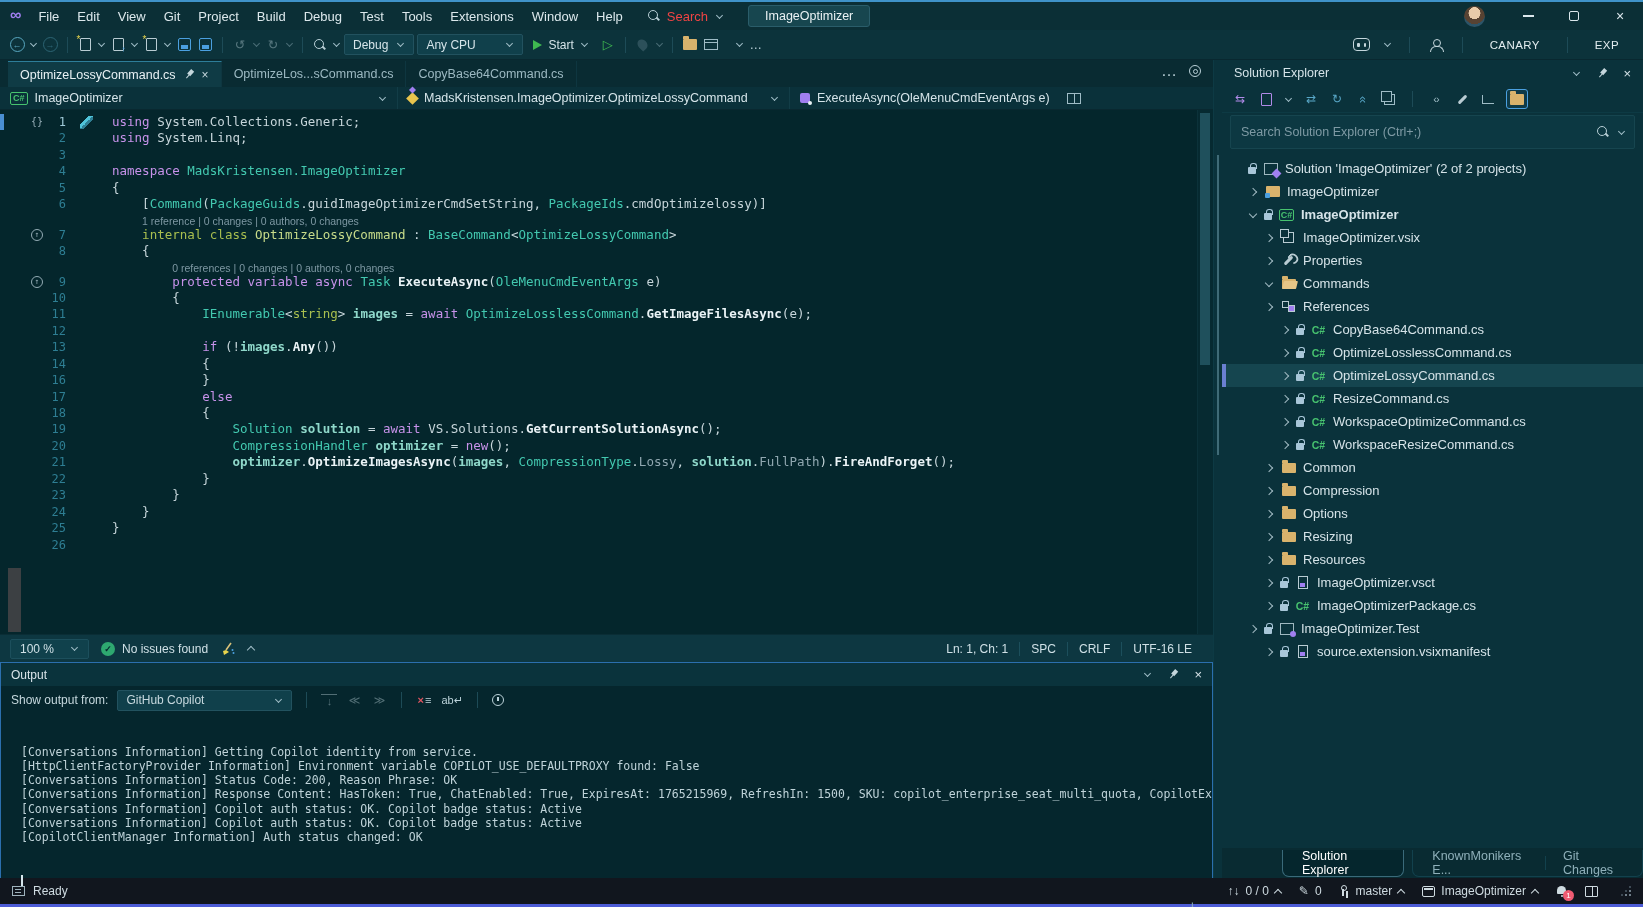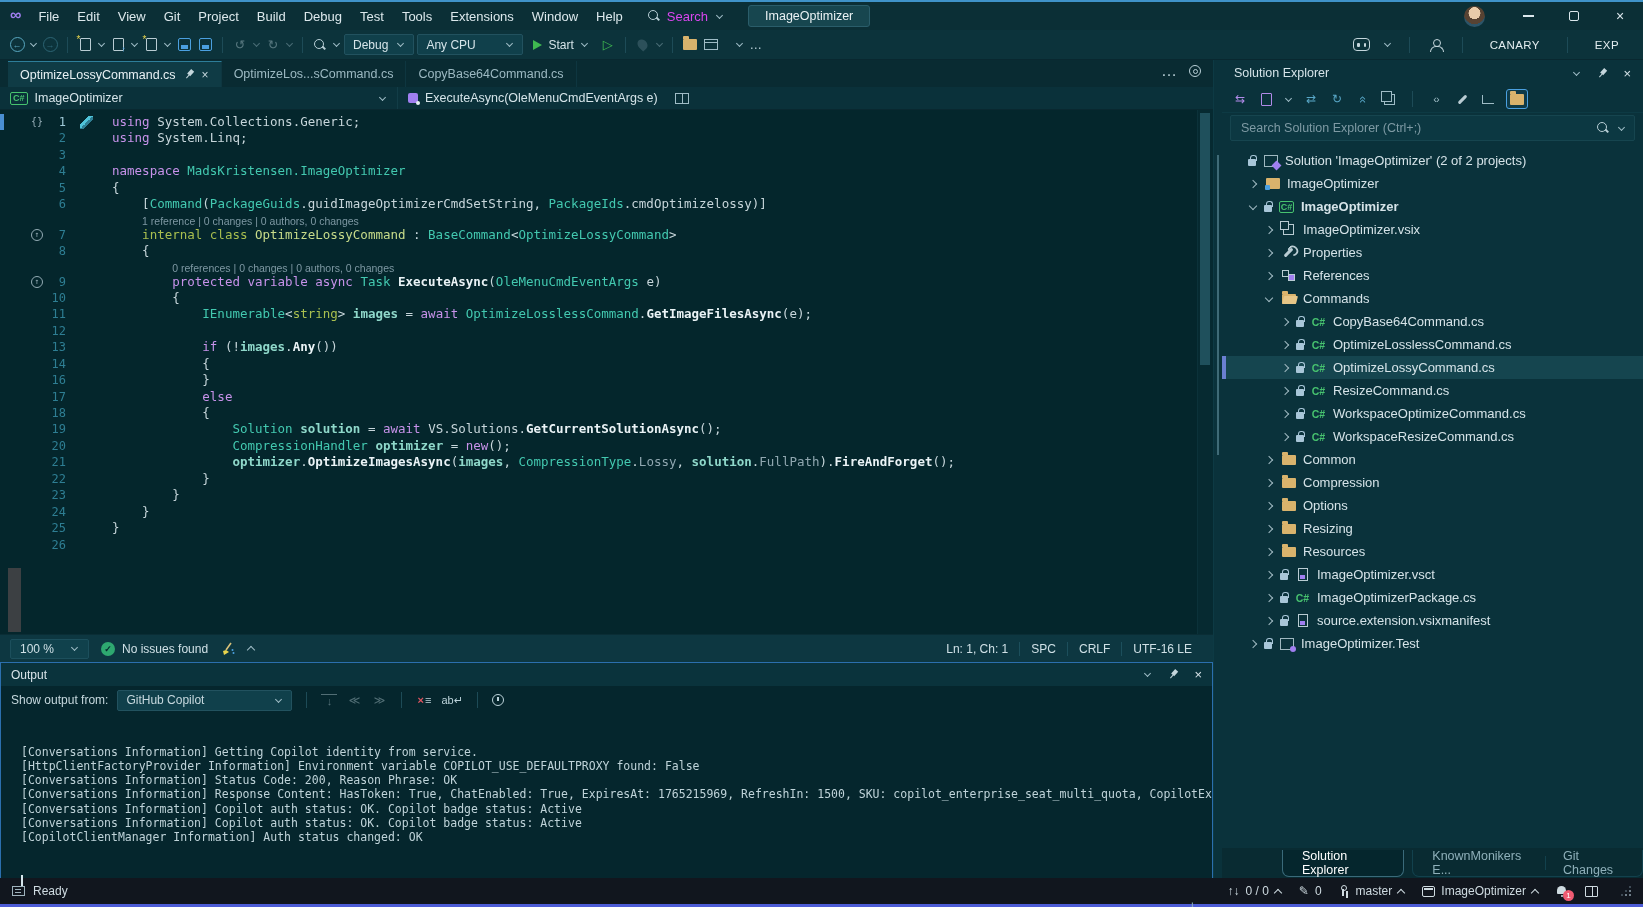--- a/index.html
+++ b/index.html
@@ -5,21 +5,21 @@
   html,body{margin:0;padding:0;background:#000;}
   .vswin{position:relative;width:1643px;height:907px;background:#04242a;color:#d8e4e9;
     font-family:"Liberation Sans",sans-serif;overflow:hidden;display:flex;flex-direction:column;box-sizing:border-box;}
   .vswin *{box-sizing:border-box;}
 
   
   .titlebar{flex:0 0 30px;background:#0b2f36;border-top:2px solid #3f93c9;display:flex;align-items:center;padding-left:8px;}
   .vslogo{color:#a07ff0;font-size:16px;font-weight:bold;margin:0 8px 2px 2px;}
   .menus{display:flex;height:100%;}
   .menu-item{padding:0 9px;font-size:13px;color:#dce8ec;height:100%;display:flex;align-items:center;cursor:default;}
-  .tb-search{display:flex;align-items:center;gap:7px;margin-left:16px;color:#d946ef;font-size:13px;}
+  .tb-search{display:flex;align-items:center;gap:7px;margin-left:16px;color:#ef4444;font-size:13px;}
   .mag{position:relative;width:12px;height:12px;}
   .mag::before{content:"";position:absolute;left:0;top:0;width:8px;height:8px;border:1.5px solid #b8cfd6;border-radius:50%;}
   .mag::after{content:"";position:absolute;left:8px;top:8px;width:4px;height:1.5px;background:#b8cfd6;transform:rotate(45deg);}
   .chev{width:5px;height:5px;border-right:1.3px solid #9fbcc6;border-bottom:1.3px solid #9fbcc6;transform:rotate(45deg);margin:0 2px 2px 2px;display:inline-block;}
   .chup{width:6px;height:6px;border-left:1.3px solid #cfdbe1;border-top:1.3px solid #cfdbe1;transform:rotate(45deg);margin-top:3px;display:inline-block;}
   .sol-box{margin-left:24px;background:#17464f;border:1px solid #2a5d6a;border-radius:3px;padding:3px 16px;font-size:12.5px;color:#eaf2f4;}
   .tb-right{margin-left:auto;display:flex;align-items:center;height:100%;}
   .avatar{width:21px;height:21px;border-radius:50%;margin-right:20px;
     background:radial-gradient(circle at 50% 34%,#e9cbaa 0 34%,#574232 35% 62%,#2c5468 63%);}
   .wbtn{width:46px;height:100%;display:flex;align-items:center;justify-content:center;color:#dbe7ec;font-size:14px;}
@@ -143,21 +143,21 @@
   .se-title-icons{margin-left:auto;display:flex;align-items:center;gap:16px;}
   .se-toolbar{flex:0 0 27px;display:flex;align-items:center;gap:10px;padding:0 10px;border-bottom:1px solid #0d3a44;}
   .seic{min-width:16px;display:flex;align-items:center;justify-content:center;font-size:12px;color:#58a7c7;}
   .seic.purple{color:#b08ae8;}
   .se-collapse{transform:rotate(90deg);font-size:13px;}
   .se-copy{width:11px;height:11px;border:1.2px solid #9fbcc6;position:relative;}
   .se-copy::before{content:"";position:absolute;left:-4px;top:-4px;width:9px;height:9px;border:1.2px solid #9fbcc6;background:#0a323b;}
   .se-wrench{width:3px;height:11px;background:#b9ccd3;border-radius:2px;transform:rotate(45deg);position:relative;}
   .se-console{width:12px;height:9px;border-bottom:1.6px solid #9fbcc6;border-left:1.6px solid #9fbcc6;}
   .se-folder-active{width:22px;height:20px;border:1.4px solid #4ba0e0;border-radius:3px;display:flex;align-items:center;justify-content:center;background:#0f3b48;}
-  .se-search{flex:0 0 26px;margin:2px 8px 4px 8px;background:#0c3842;border:1px solid #16454f;border-radius:2px;display:flex;align-items:center;padding:0 8px;gap:8px;}
+  .se-search{flex:0 0 26px;margin:2px 8px 4px 8px;background:#0c3842;border:1px solid #16454f;border-radius:2px;display:flex;align-items:center;padding:8px 8px;gap:8px;}
   .se-search input{flex:1;background:transparent;border:none;outline:none;color:#cfe0e6;font-size:12.5px;font-family:"Liberation Sans",sans-serif;}
   .se-search input::placeholder{color:#7e9aa4;}
   .se-tree{flex:1;overflow:hidden;padding-top:4px;}
   .trow{height:23px;display:flex;align-items:center;gap:6px;font-size:13px;color:#d5e3e8;position:relative;}
   .trow.sel{background:#15454f;}
   .trow.sel::before{content:"";position:absolute;left:0;top:0;width:4px;height:100%;background:#6a7fd1;}
   .tlabel.bold{font-weight:bold;}
   .tchev{width:10px;height:10px;flex:0 0 10px;position:relative;}
   .tchev.right::before{content:"";position:absolute;left:2px;top:2px;width:5px;height:5px;border-right:1.2px solid #9fb8c0;border-bottom:1.2px solid #9fb8c0;transform:rotate(-45deg);}
   .tchev.down::before{content:"";position:absolute;left:2px;top:1px;width:5px;height:5px;border-right:1.2px solid #9fb8c0;border-bottom:1.2px solid #9fb8c0;transform:rotate(45deg);}
@@ -350,20 +350,25 @@
           <span class="gear"></span>
         </div>
       </div>
 
       <div class="navbar">
         <div class="nav-seg" style="width:398px;">
           <span class="bc-cs">C#</span>
           <span>ImageOptimizer</span>
           <span class="chev"></span>
         </div>
+        <div class="nav-seg" style="width:392px;">
+          <span class="bc-class"></span>
+          <span>MadsKristensen.ImageOptimizer.OptimizeLossyCommand</span>
+          <span class="chev"></span>
+        </div>
         <div class="nav-seg" style="flex:1;border-right:none;">
           <span class="bc-cube"></span>
           <span>ExecuteAsync(OleMenuCmdEventArgs e)</span>
           <span class="i-split"></span>
         </div>
       </div>
 
       <div class="editor">
         <div id="code-lines">
             <div class="code-row">
@@ -665,33 +670,33 @@
             <span class="tlabel">ImageOptimizer.vsix</span>
           </div>
           <div class="trow" style="padding-left: 42px;">
             <span class="tchev right"></span>
             <span class="tic">
               <span class="ic-wrench"></span>
             </span>
             <span class="tlabel">Properties</span>
           </div>
           <div class="trow" style="padding-left: 42px;">
+            <span class="tchev down"></span>
+            <span class="tic">
+              <span class="ic-folder-open"></span>
+            </span>
+            <span class="tlabel">Commands</span>
+          </div>
+          <div class="trow" style="padding-left: 42px;">
             <span class="tchev right"></span>
             <span class="tic">
               <span class="ic-references"></span>
             </span>
             <span class="tlabel">References</span>
           </div>
-          <div class="trow" style="padding-left: 42px;">
-            <span class="tchev down"></span>
-            <span class="tic">
-              <span class="ic-folder-open"></span>
-            </span>
-            <span class="tlabel">Commands</span>
-          </div>
           <div class="trow" style="padding-left: 58px;">
             <span class="tchev right"></span>
             <span class="ic-lock"></span>
             <span class="tic">
               <span class="ic-csfile">C#</span>
             </span>
             <span class="tlabel">CopyBase64Command.cs</span>
           </div>
           <div class="trow" style="padding-left: 58px;">
             <span class="tchev right"></span>
@@ -777,35 +782,35 @@
             <span class="tlabel">ImageOptimizer.vsct</span>
           </div>
           <div class="trow" style="padding-left: 42px;">
             <span class="tchev right"></span>
             <span class="ic-lock"></span>
             <span class="tic">
               <span class="ic-csfile">C#</span>
             </span>
             <span class="tlabel">ImageOptimizerPackage.cs</span>
           </div>
+          <div class="trow" style="padding-left: 26px;">
+            <span class="tchev right"></span>
+            <span class="ic-lock"></span>
+            <span class="tic">
+              <span class="ic-test-project"></span>
+            </span>
+            <span class="tlabel">ImageOptimizer.Test</span>
+          </div>
           <div class="trow" style="padding-left: 42px;">
             <span class="tchev right"></span>
             <span class="ic-lock"></span>
             <span class="tic">
               <span class="ic-manifest"></span>
             </span>
             <span class="tlabel">source.extension.vsixmanifest</span>
-          </div>
-          <div class="trow" style="padding-left: 26px;">
-            <span class="tchev right"></span>
-            <span class="ic-lock"></span>
-            <span class="tic">
-              <span class="ic-test-project"></span>
-            </span>
-            <span class="tlabel">ImageOptimizer.Test</span>
           </div>
         </div>
       <div class="se-tabs" id="right-panel-tabs">
           <div class="btab-group active">
             <span class="btab on">Solution Explorer</span>
           </div>
           <div class="btab-group">
             <span class="btab">KnownMonikers E...</span>
             <span class="btab-sep"></span>
             <span class="btab">Git Changes</span>

